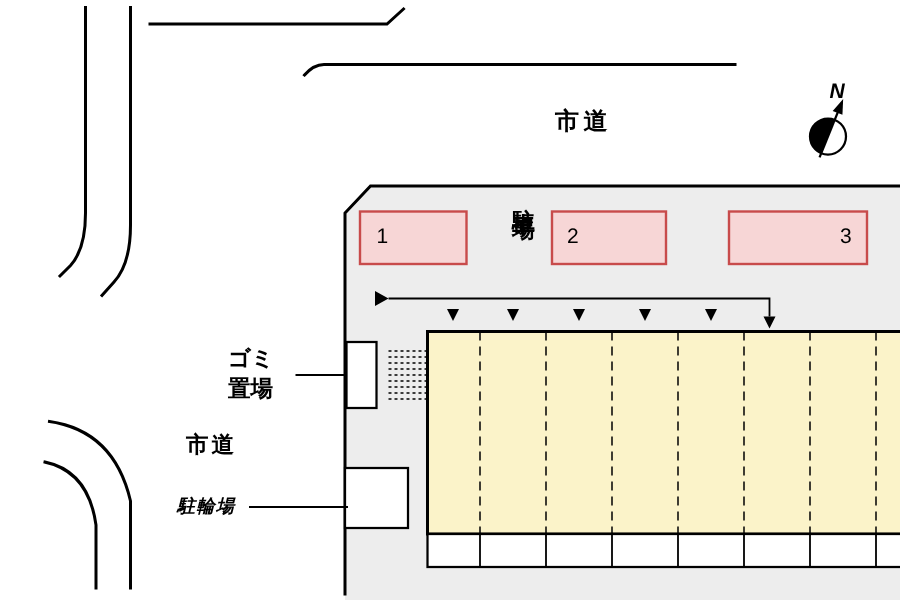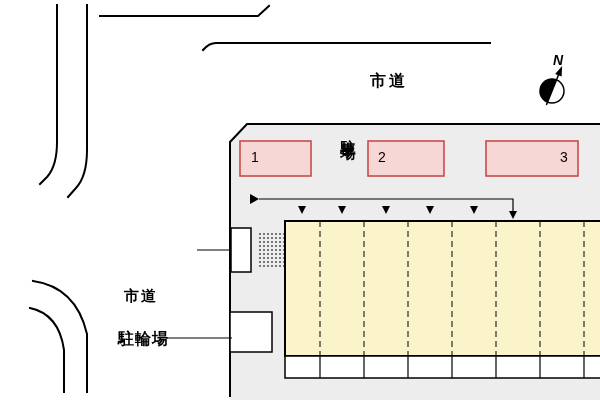--- a/index.html
+++ b/index.html
@@ -25,21 +25,21 @@
   .needle      { stroke:var(--line,#000); stroke-width:1.5; }
 
   
   .lbl { position:absolute; font-weight:bold; white-space:nowrap; }
   .lbl-road-top   { left:370px; top:71px;  font-size:16px; letter-spacing:3px; }
   .lbl-road-left  { left:124px; top:287px; font-size:15px; letter-spacing:2px; }
   .lbl-parking    { left:338px; top:127px; font-size:15px; letter-spacing:3px;
                     writing-mode:vertical-rl; text-orientation:upright; height:66px; }
   .lbl-garbage    { left:152px; top:230px; font-size:15px; width:32px; line-height:1.3;
                     word-break:break-all; white-space:normal; }
-  .lbl-bicycle    { left:118px; top:329px; font-size:16px; letter-spacing:1px; }
+  .lbl-bicycle    { left:118px; top:329px; font-size:12px; letter-spacing:1px;font-style:italic; }
   .lbl-north      { left:553px; top:52px;  font-size:14px; font-style:italic; }
   .num { position:absolute; font-size:14px; font-weight:400; }
   .num-1 { left:251px; top:149px; }
   .num-2 { left:378px; top:149px; }
   .num-3 { left:560px; top:149px; }
 </style>
 </head>
 <body>
 
 <div class="stage">
@@ -90,20 +90,21 @@
         <path class="solid" d="M0,-12 A12,12 0 0,0 0,12 Z"></path>
         <line class="needle" x1="0" y1="15" x2="0" y2="-24"></line>
         <polygon class="solid" points="0,-27 -3.5,-17 3.5,-17"></polygon>
       </g>
     </g>
   </svg>
 
   <div class="lbl lbl-road-top">市道</div>
   <div class="lbl lbl-north">N</div>
   <div class="lbl lbl-parking">駐車場</div>
+  <div class="lbl lbl-garbage">ゴミ置場</div>
   <div class="lbl lbl-road-left">市道</div>
   <div class="lbl lbl-bicycle">駐輪場</div>
 
   <div class="num num-1">1</div>
   <div class="num num-2">2</div>
   <div class="num num-3">3</div>
 
 </div>
 
 </body></html>

